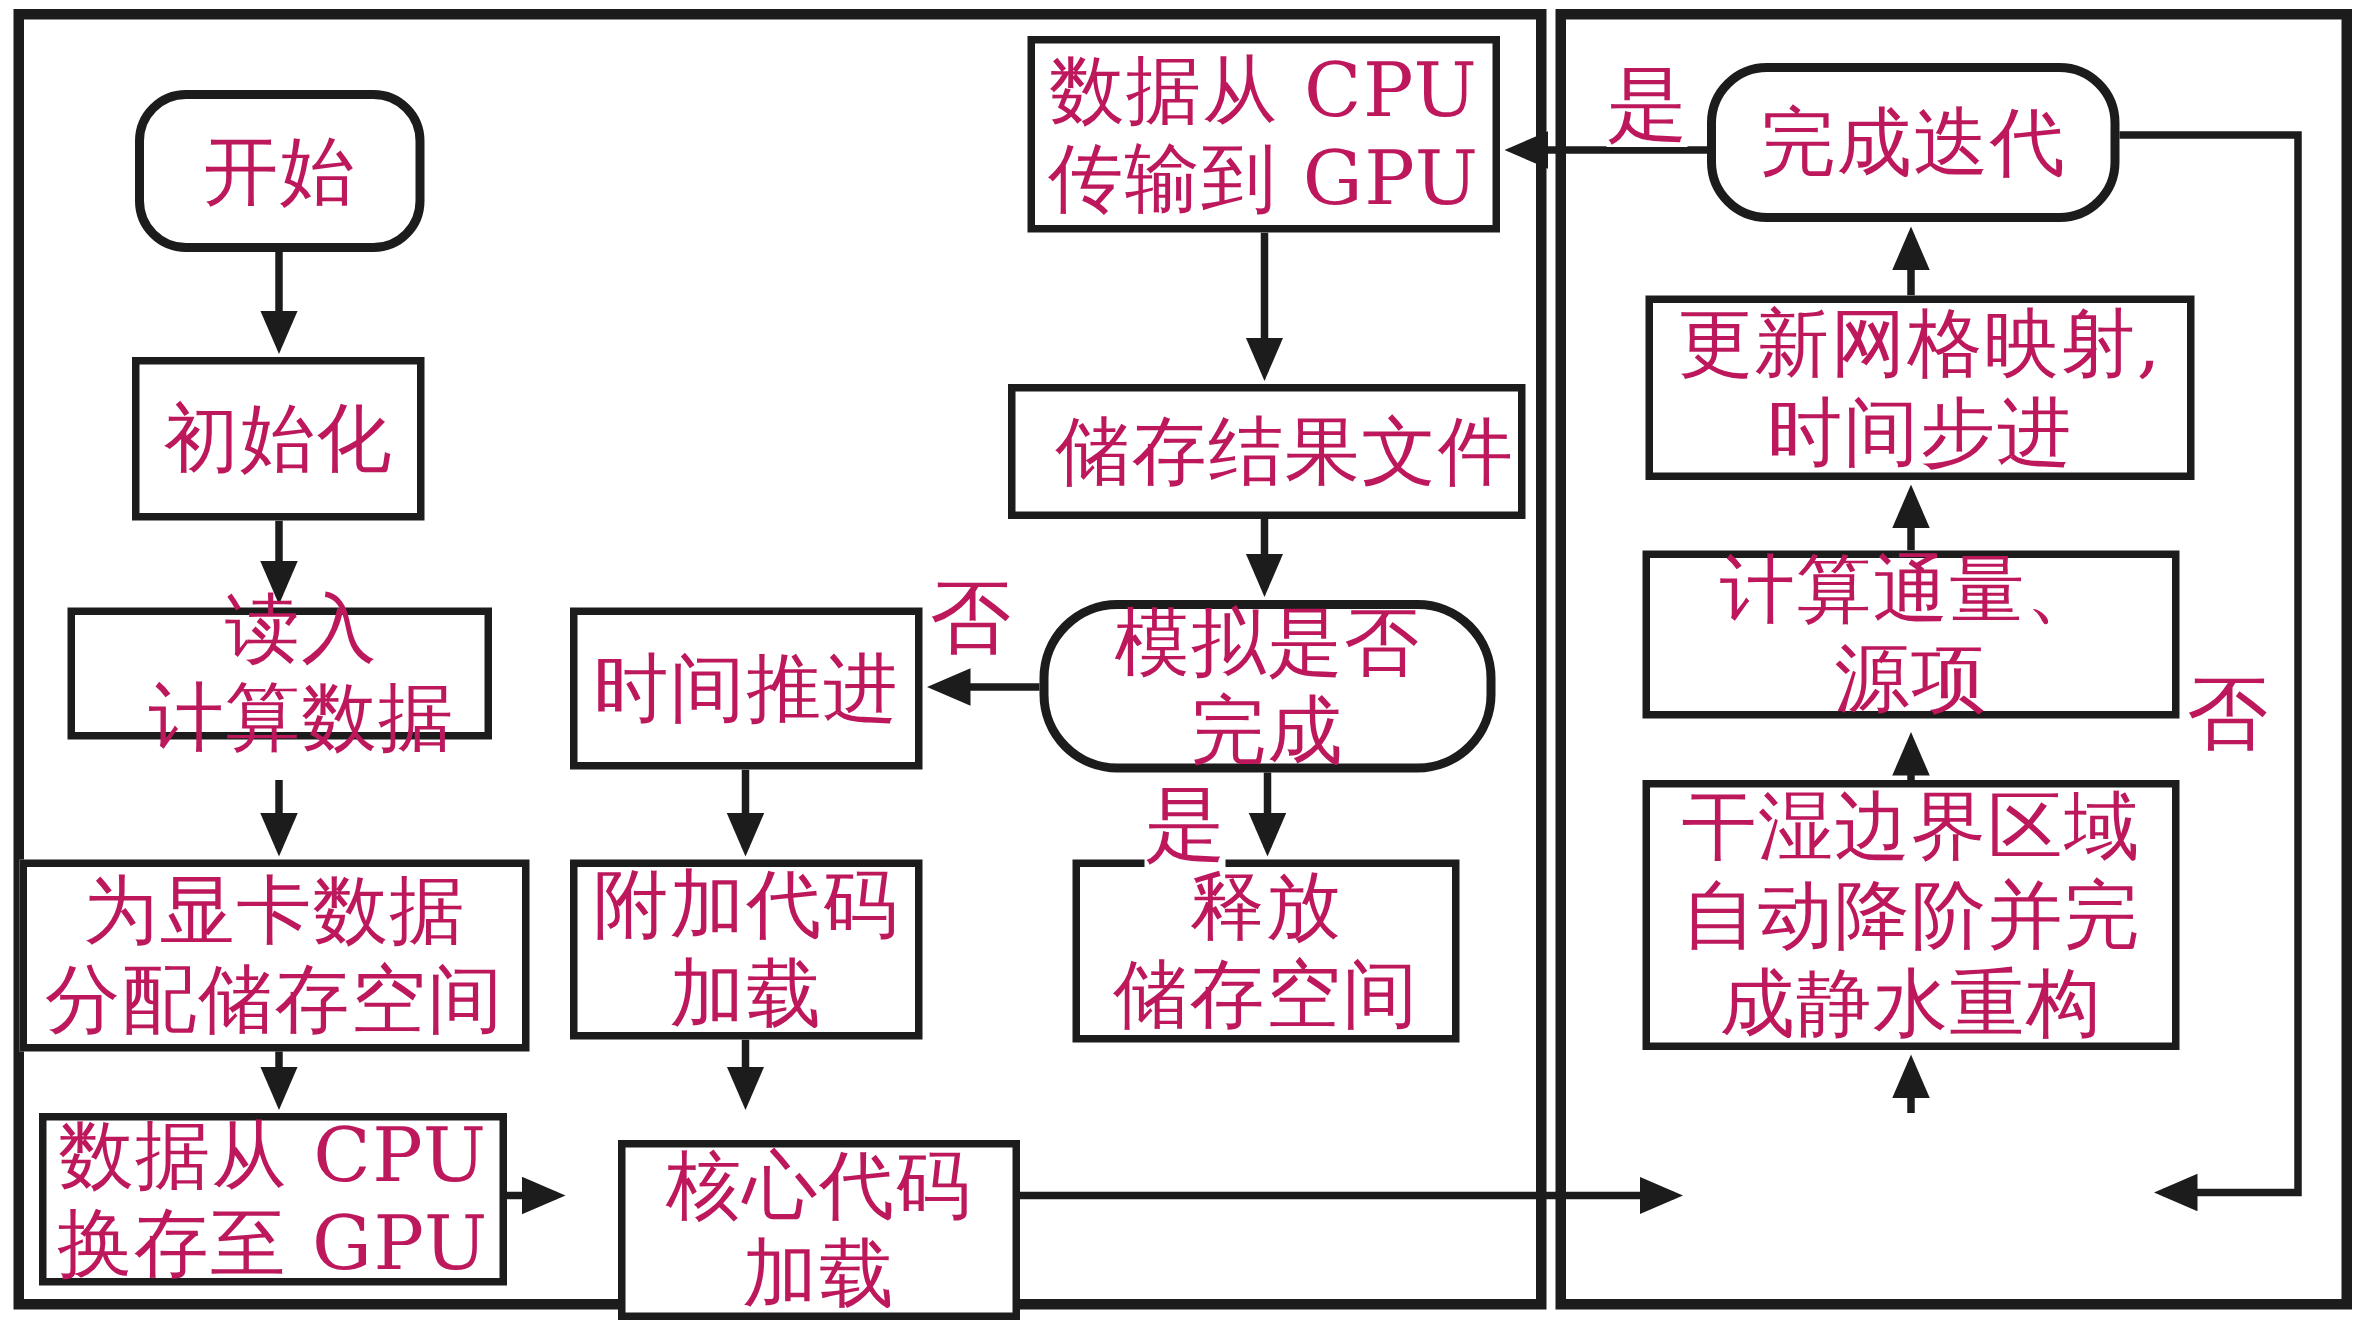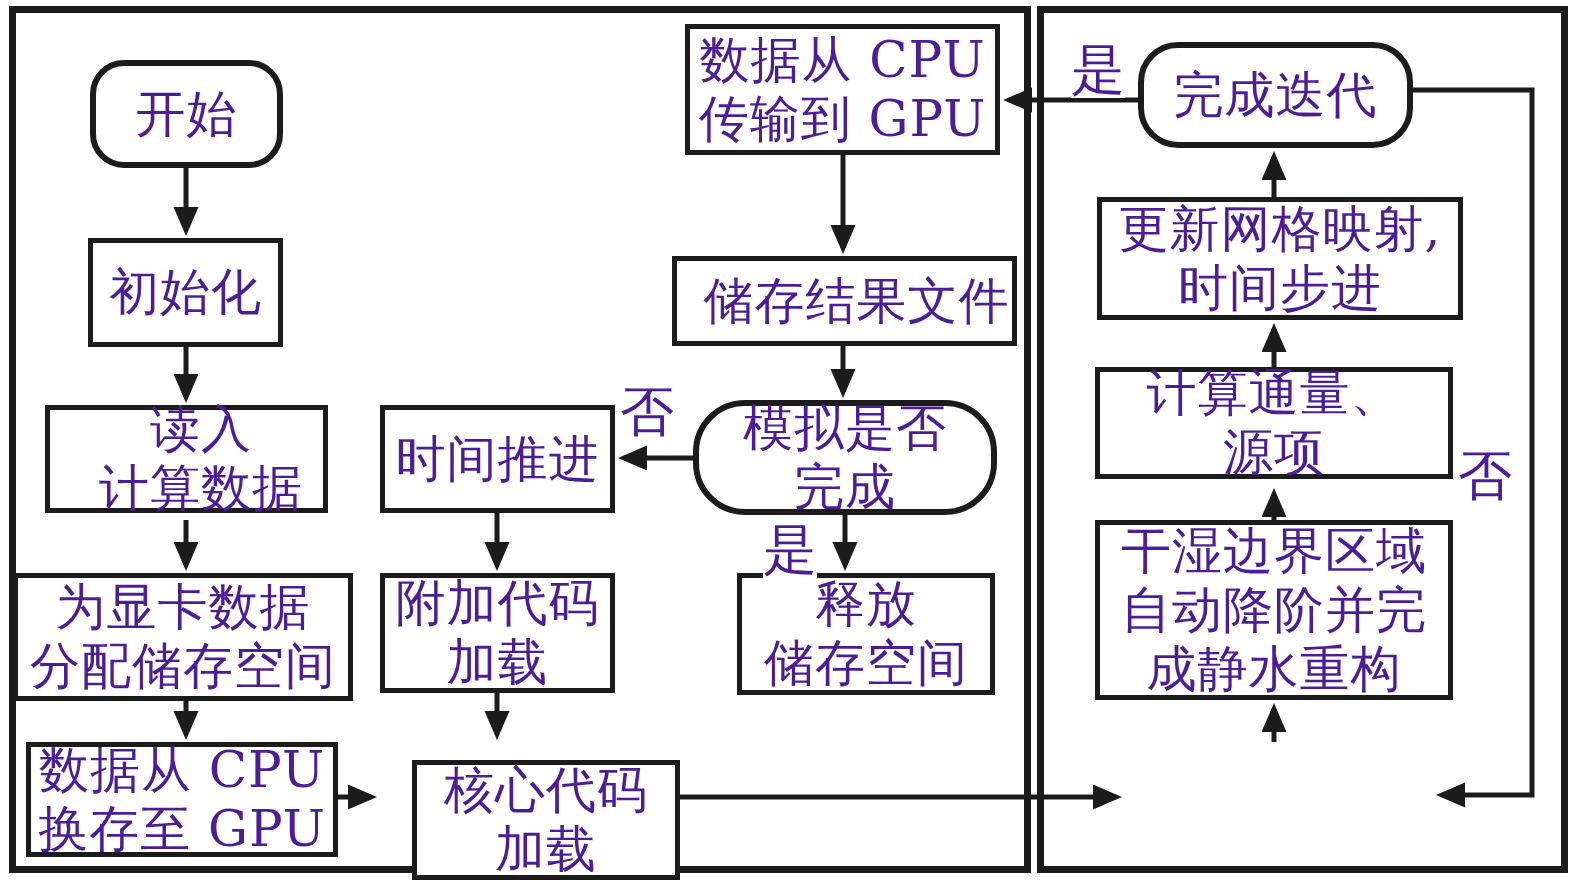--- a/index.html
+++ b/index.html
@@ -1,18 +1,18 @@
 <!DOCTYPE html>
 <html><head>
 <meta charset="utf-8">
 <style>
   html,body{margin:0;padding:0;background:#fff;}
   #stage{
     position:relative;width:1575px;height:880px;background:#ffffff;
-    font-family:"DejaVu Serif","Liberation Serif",serif;color:#4c1d95;
+    font-family:"DejaVu Serif","Liberation Serif",serif;color:#be185d;
     overflow:hidden;
   }
   .panel{
     position:absolute;border:7px solid #1c1c1c;background:transparent;
     box-sizing:border-box;
   }
   #edges{position:absolute;left:0;top:0;width:1575px;height:880px;}
   .node{
     position:absolute;box-sizing:border-box;border:5px solid #1c1c1c;
     background:#ffffff;display:flex;align-items:center;justify-content:center;
@@ -20,30 +20,30 @@
     white-space:pre-line;
   }
   .rounded{border-width:6px;}
   .edge-label{
     position:absolute;font-size:54px;line-height:56px;background:#ffffff;
     white-space:nowrap;
   }
   
   #n-start{left:90px;top:60px;width:193px;height:108px;border-radius:34px;}
   #n-init{left:88px;top:238px;width:195px;height:109px;}
-  #n-read{left:45px;top:405px;width:283px;height:108px;padding-left:29px;}
+  #n-read{left:45px;top:405px;width:283px;height:88px;padding-left:29px;}
   #n-alloc{left:13px;top:573px;width:340px;height:128px;}
   #n-swap{left:26px;top:742px;width:312px;height:115px;}
   #n-advance{left:380px;top:405px;width:235px;height:108px;}
   #n-extra{left:380px;top:573px;width:235px;height:120px;}
   #n-core{left:380px;top:760px;width:268px;height:120px;margin-left:32px;}
   #n-transfer{left:685px;top:24px;width:315px;height:131px;}
   #n-save{left:672px;top:256px;width:345px;height:90px;padding-left:24px;}
   #n-simdone{left:693px;top:400px;width:304px;height:115px;border-radius:52px;}
-  #n-release{left:715px;top:573px;width:258px;height:122px;margin-left:22px;}
+  #n-release{left:715px;top:573px;width:258px;height:122px;}
   #n-iter{left:1138px;top:42px;width:275px;height:106px;border-radius:40px;}
   #n-update{left:1097px;top:197px;width:366px;height:123px;}
   #n-flux{left:1095px;top:367px;width:358px;height:112px;}
   #n-drywet{left:1095px;top:520px;width:358px;height:180px;}
   #n-partition{left:1125px;top:742px;width:308px;height:113px;}
   #lbl-no-sim{left:620px;top:384px;}
   #lbl-yes-sim{left:763px;top:522px;}
   #lbl-yes-iter{left:1071px;top:42px;}
   #lbl-no-iter{left:1458px;top:448px;}
 </style>

